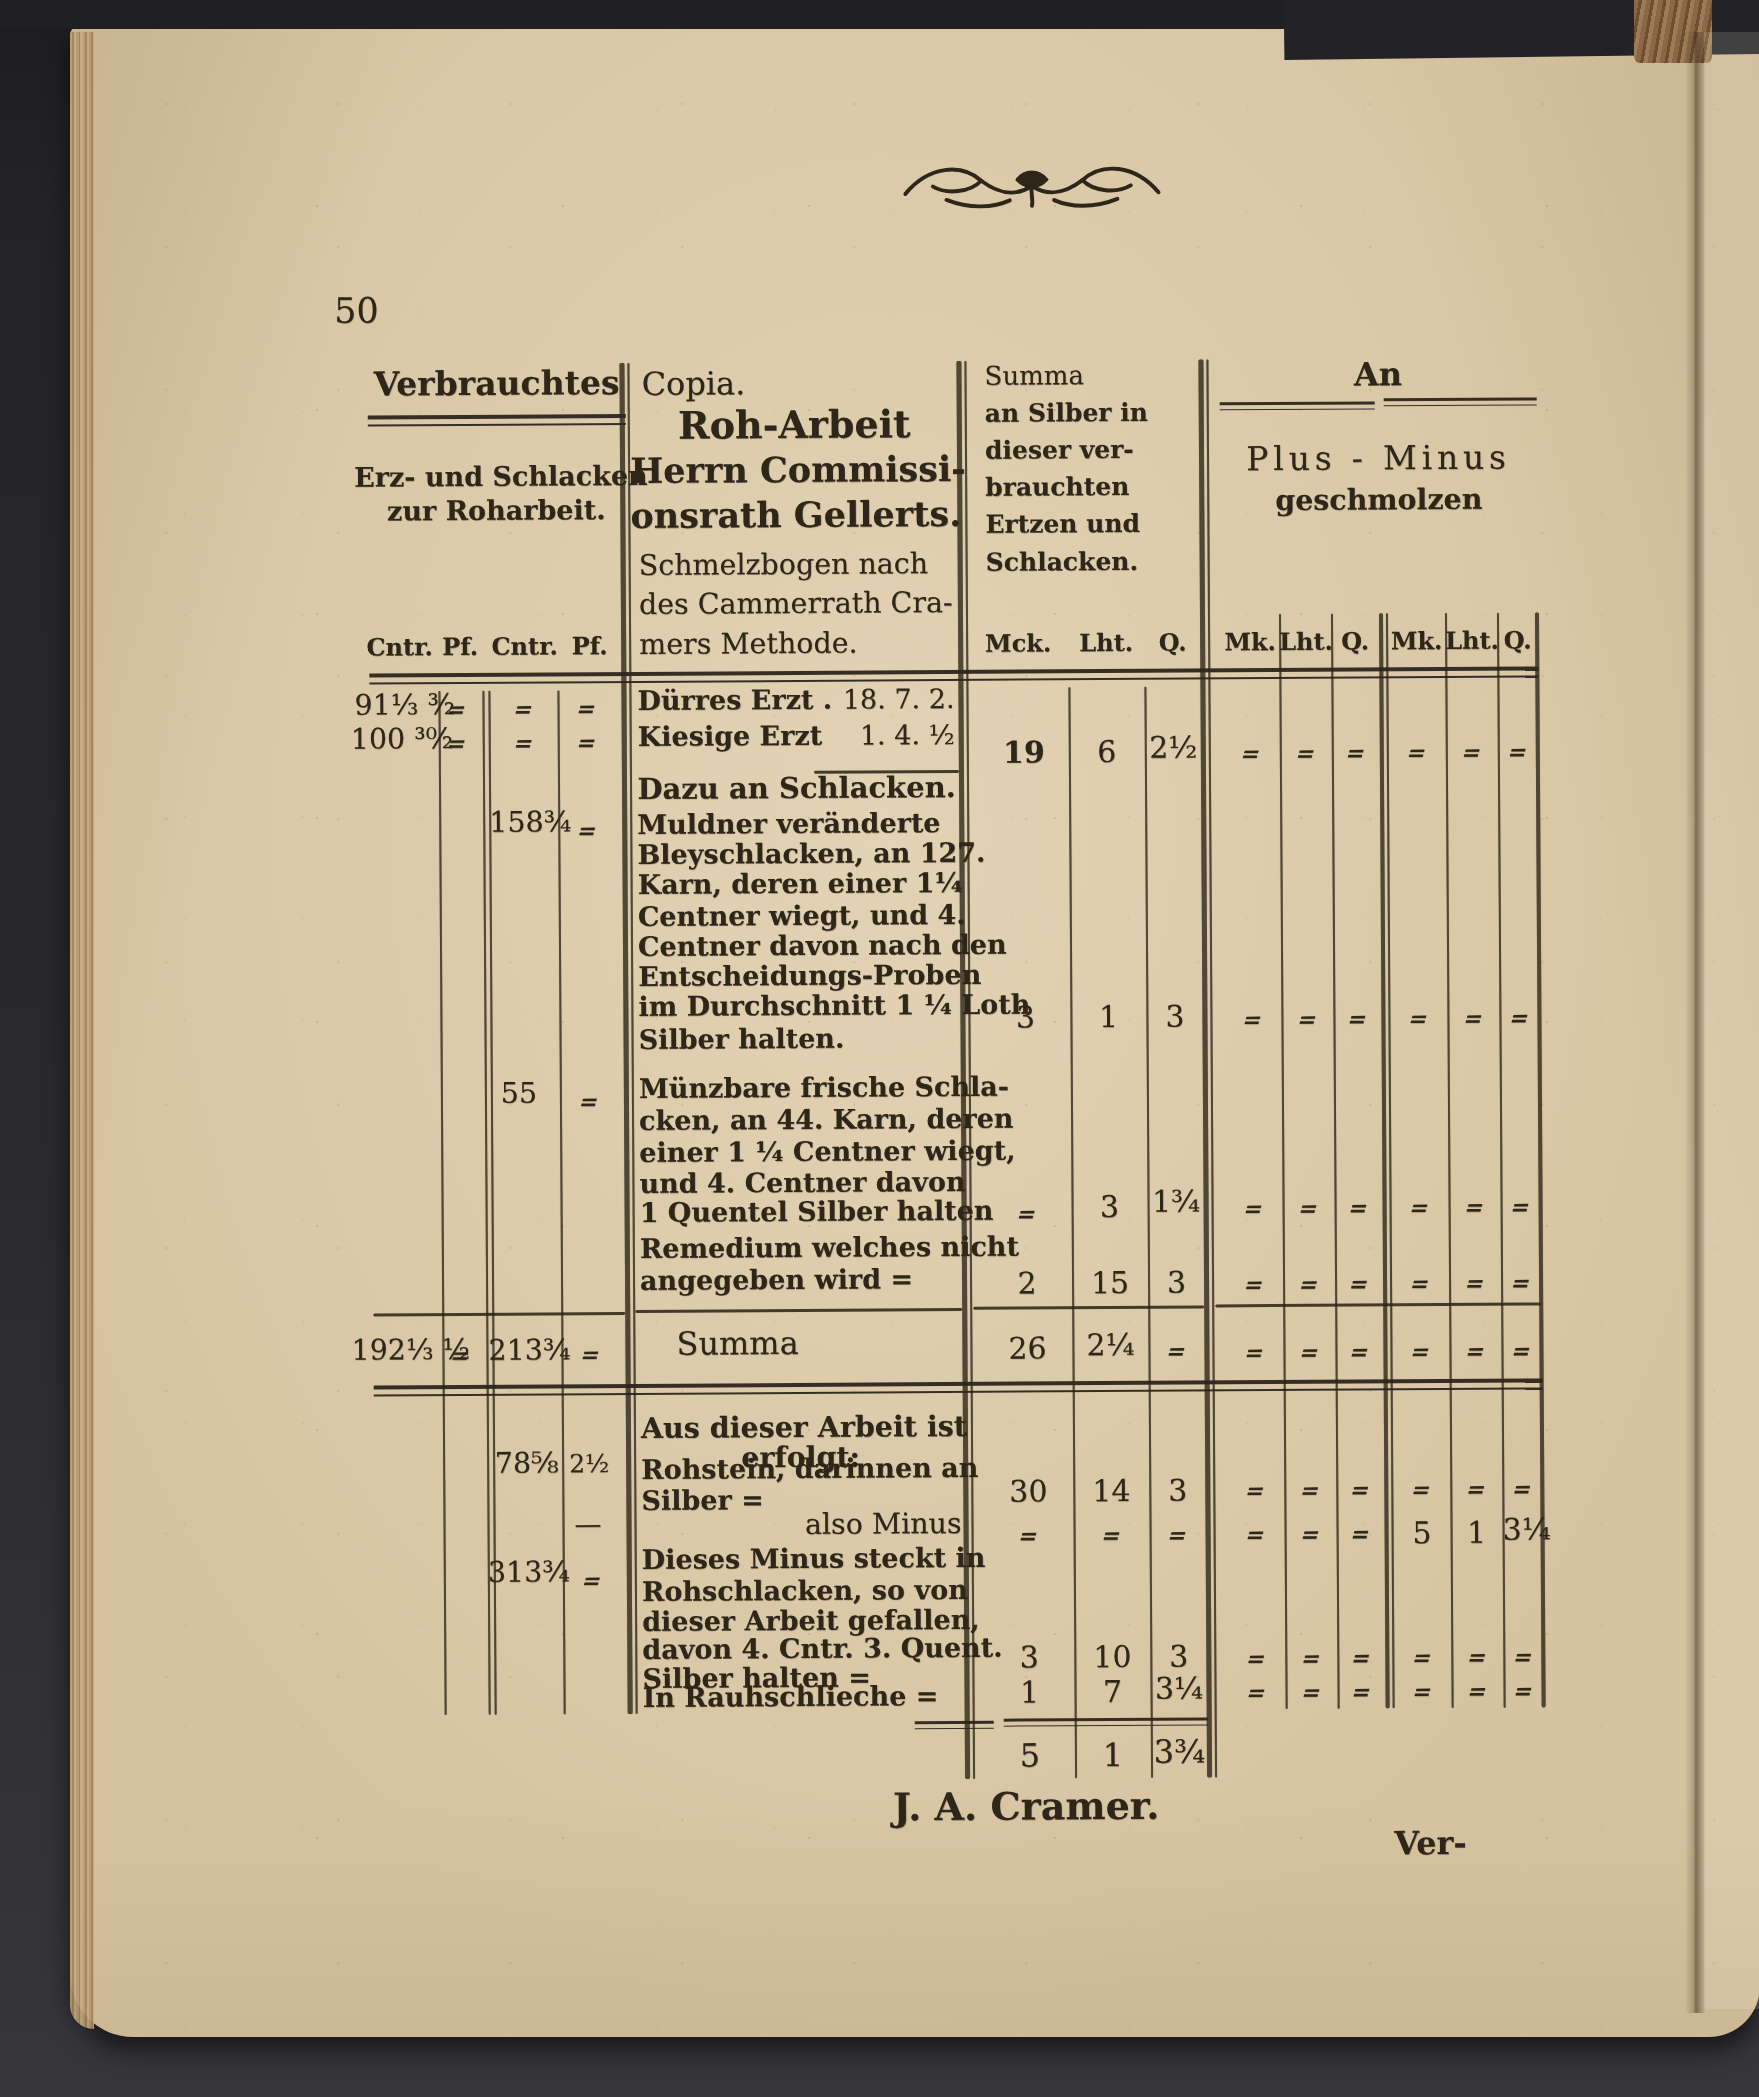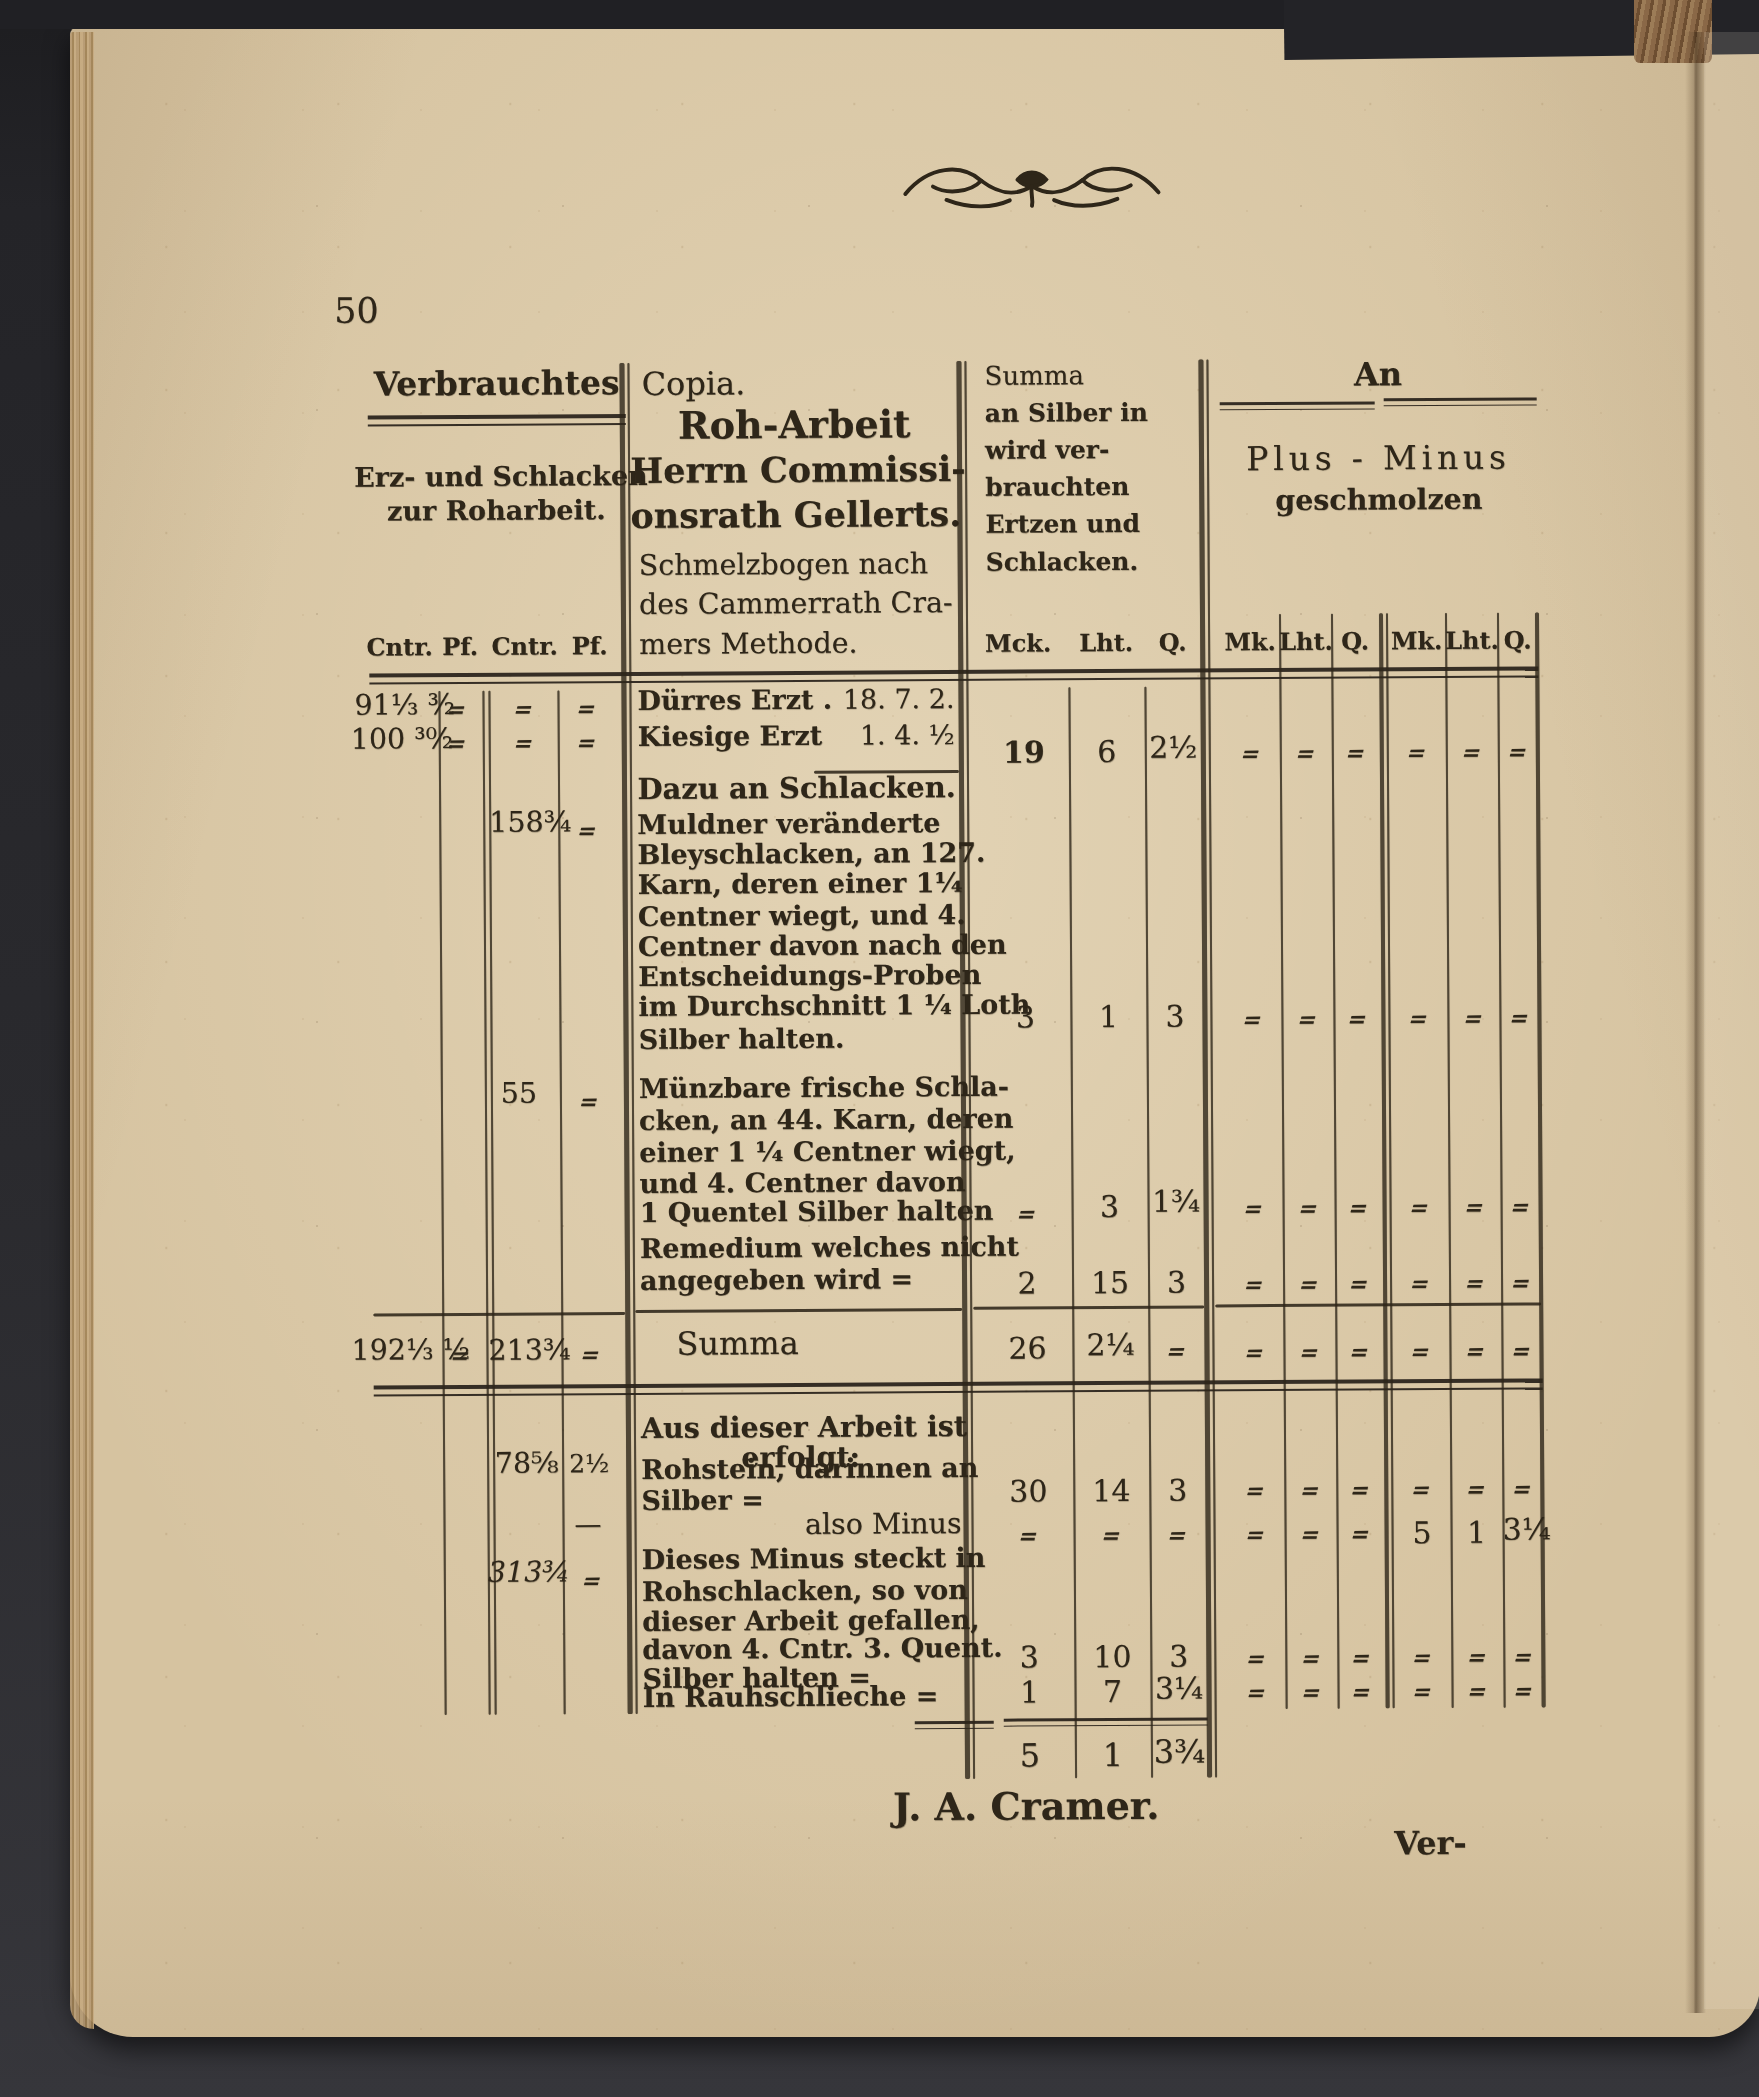--- a/index.html
+++ b/index.html
@@ -93,21 +93,21 @@
     <div class="t ro" style="left:646px;top:363px;font-size:32px;">Copia.</div>
     <div class="t fr c" style="left:634px;top:401px;width:329px;font-size:38px;">Roh-Arbeit</div>
     <div class="t fr c" style="left:634px;top:448px;width:329px;font-size:35px;">Herrn Commissi-</div>
     <div class="t fr c" style="left:634px;top:493px;width:329px;font-size:35px;">onsrath Gellerts.</div>
     <div class="t ro" style="left:642px;top:547px;font-size:28.5px;">Schmelzbogen nach</div>
     <div class="t ro" style="left:642px;top:586px;font-size:28.5px;">des Cammerrath Cra-</div>
     <div class="t ro" style="left:642px;top:626px;font-size:28.5px;">mers Methode.</div>
 
     <div class="t ro" style="left:989px;top:361px;font-size:26px;">Summa</div>
     <div class="t fr" style="left:989px;top:399px;font-size:25px;">an Silber in</div>
-    <div class="t fr" style="left:989px;top:436px;font-size:25px;">wird ver-</div>
+    <div class="t fr" style="left:989px;top:436px;font-size:25px;">dieser ver-</div>
     <div class="t fr" style="left:989px;top:473px;font-size:25px;">brauchten</div>
     <div class="t fr" style="left:989px;top:510px;font-size:25px;">Ertzen und</div>
     <div class="t fr" style="left:989px;top:548px;font-size:25px;">Schlacken.</div>
     <div class="t fr c" style="left:976px;top:629px;width:90px;font-size:24px;">Mck.</div>
     <div class="t fr c" style="left:1071px;top:629px;width:76px;font-size:24px;">Lht.</div>
     <div class="t fr c" style="left:1147px;top:629px;width:57px;font-size:24px;">Q.</div>
 
     <div class="t fr c" style="left:1224px;top:358px;width:317px;font-size:32px;">An</div>
     <div class="dbl thin" style="left:1224px;top:404px;width:155px;"></div>
     <div class="dbl thin" style="left:1388px;top:401px;width:153px;"></div>
@@ -266,21 +266,21 @@
     <div class="t c" style="left:981px;top:1523px;width:90px;font-size:22px;"><span class="dt">=</span></div>
     <div class="t c" style="left:1071px;top:1523px;width:76px;font-size:22px;"><span class="dt">=</span></div>
     <div class="t c" style="left:1147px;top:1523px;width:57px;font-size:22px;"><span class="dt">=</span></div>
     <div class="t c" style="left:1224px;top:1523px;width:58px;font-size:22px;"><span class="dt">=</span></div>
     <div class="t c" style="left:1282px;top:1523px;width:52px;font-size:22px;"><span class="dt">=</span></div>
     <div class="t c" style="left:1334px;top:1523px;width:48px;font-size:22px;"><span class="dt">=</span></div>
     <div class="t ro c" style="left:1392px;top:1518px;width:55px;font-size:30px;">5</div>
     <div class="t ro c" style="left:1448px;top:1518px;width:52px;font-size:30px;">1</div>
     <div class="t ro c" style="left:1500px;top:1515px;width:41px;font-size:30px;">3¼</div>
 
-    <div class="t ro c" style="left:485px;top:1553px;width:76px;font-size:28.5px;font-style:italic;">313¾</div>
+    <div class="t ro c" style="left:485px;top:1553px;width:76px;font-size:28.5px;">313¾</div>
     <div class="t" style="left:580px;top:1565px;font-size:22px;"><span class="dt">=</span></div>
     <div class="t fr" style="left:639px;top:1542px;font-size:27px;">Dieses Minus steckt in</div>
     <div class="t fr" style="left:639px;top:1574px;font-size:27px;">Rohschlacken, so von</div>
     <div class="t fr" style="left:639px;top:1604px;font-size:27px;">dieser Arbeit gefallen,</div>
     <div class="t fr" style="left:639px;top:1632px;font-size:27px;">davon 4. Cntr. 3. Quent.</div>
     <div class="t fr" style="left:639px;top:1661px;font-size:27px;">Silber halten  =</div>
     <div class="t ro c" style="left:981px;top:1640px;width:90px;font-size:30px;">3</div>
     <div class="t ro c" style="left:1071px;top:1640px;width:76px;font-size:30px;">10</div>
     <div class="t ro c" style="left:1147px;top:1640px;width:57px;font-size:30px;">3</div>
     <div class="t c" style="left:1224px;top:1647px;width:58px;font-size:22px;"><span class="dt">=</span></div>

